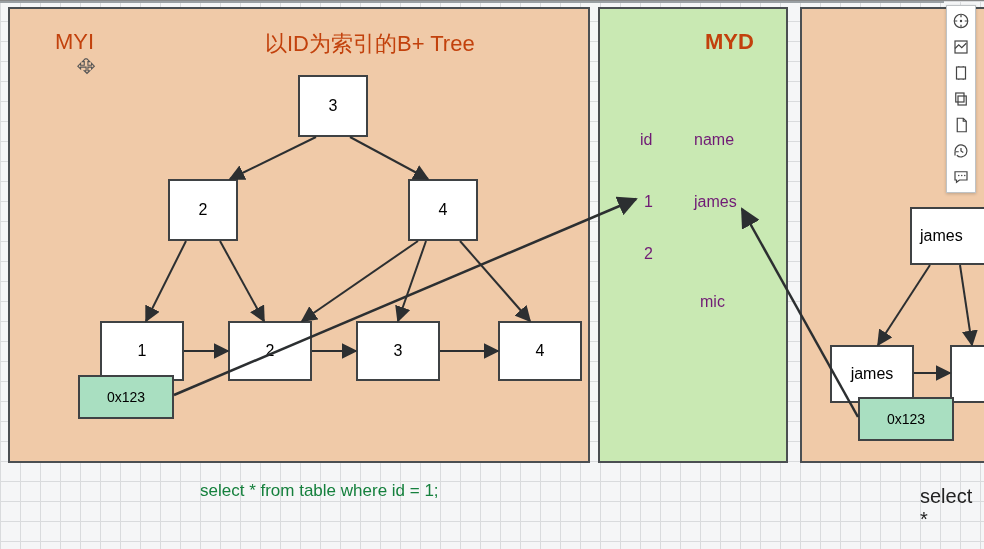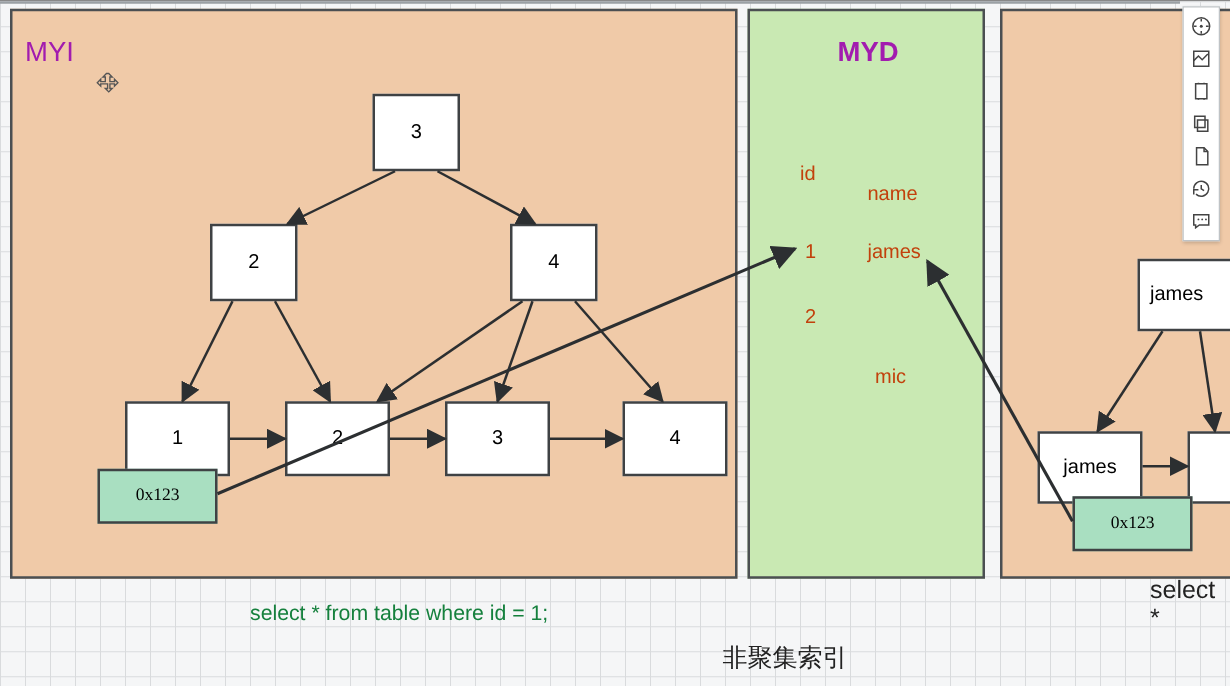--- a/index.html
+++ b/index.html
@@ -26,45 +26,44 @@
       linear-gradient(to bottom, #d9dbdd 1px, transparent 1px);
     background-size: 20px 20px;
   }
   .panel {
     position: absolute;
     border: 2px solid #4b4f52;
   }
   .panel-myi { left: 8px; top: 6px; width: 582px; height: 456px; background: #f0caa8; }
   .panel-myd { left: 598px; top: 6px; width: 190px; height: 456px; background: #c9e9b3; }
   .panel-right { left: 800px; top: 6px; width: 230px; height: 456px; background: #f0caa8; }
-  .label { position: absolute; color: #a21caf; font-size: 20px; }
+  .label { position: absolute; color: #c2410c; font-size: 20px; margin-left: 35px; }
   .title-myi { left: 20px; top: 28px; font-size: 22px; }
   .title-tree { left: 230px; top: 28px; font-size: 22px; }
   .title-myd { left: 670px; top: 28px; font-size: 22px; font-weight: bold; }
   .move-cursor {
     position: absolute; left: 76px; top: 56px; width: 22px; height: 22px;
   }
   .node {
     position: absolute;
     background: #fff;
     border: 2px solid #3f4244;
     display: flex; align-items: center; justify-content: center;
     font-size: 16px;
   }
   .tag {
     position: absolute;
     background: #a9dfc1;
     border: 2px solid #3f4244;
     display: flex; align-items: center; justify-content: center;
     font-size: 14px;
-    font-family: Liberation Serif, serif;
-  }
-  .txt { position: absolute; font-size: 16px; color: #c2410c; }
+  }
+  .txt { position: absolute; font-size: 16px; color: #701a75; }
   .query { position: absolute; left: 200px; top: 480px; font-size: 17px; color: #15803d; }
-  .query2 { position: absolute; left: 920px; top: 460px; font-size: 20px; color: #222; }
+  .query2 { position: absolute; left: 920px; top: 484px; font-size: 20px; color: #222; }
   .nonclustered { position: absolute; left: 578px; top: 512px; font-size: 20px; color: #222; }
   .watermark { position: absolute; left: 680px; top: 515px; font-size: 14px; color: #c7c7c7; letter-spacing: .5px; }
   svg.arrows { position: absolute; left: 0; top: 0; pointer-events: none; }
   .toolbar {
     position: absolute;
     right: 8px; top: 4px;
     width: 30px;
     background: #fff;
     border: 1px solid #bfc3c6;
     box-shadow: 0 1px 3px rgba(0,0,0,.2);
@@ -84,20 +83,21 @@
 </style>
 </head>
 <body>
 
 <div class="canvas">
   <div class="grid"></div>
   <div class="gutter-top"></div>
 
   <div class="panel panel-myi"></div>
   <div class="label title-myi">MYI</div>
+  <div class="label title-tree">以ID为索引的B+ Tree</div>
 
   <svg class="move-cursor" viewBox="0 0 24 24">
     <path d="M12 2l3 3h-2v4h4V7l3 3-3 3v-2h-4v4h2l-3 3-3-3h2v-4H5v2l-3-3 3-3v2h4V5H7l3-3z" fill="none" stroke="#555" stroke-width="1.2"></path>
   </svg>
 
   <div class="node" style="left:298px; top:74px; width:70px; height:62px;">
       <span>3</span>
     </div>
   <div class="node" style="left:168px; top:178px; width:70px; height:62px;">
       <span>2</span>
@@ -120,21 +120,21 @@
     </div>
 
   <div class="tag" style="left:78px; top:374px; width:96px; height:44px;">
       <span>0x123</span>
     </div>
 
   <div class="panel panel-myd"></div>
   <div class="label title-myd">MYD</div>
 
   <div class="txt" style="left:640px; top:130px;">id</div>
-  <div class="txt" style="left:694px; top:146px;">name</div>
+  <div class="txt" style="left:694px; top:130px;">name</div>
 
   <div class="txt" style="left:644px; top:192px;">1</div>
   <div class="txt" style="left:694px; top:192px;">james</div>
 
   <div class="txt" style="left:644px; top:244px;">2</div>
   <div class="txt" style="left:700px; top:244px;margin-top:48px;">mic</div>
 
   <div class="panel panel-right"></div>
   <div class="node" style="left:910px; top:206px; width:80px; height:58px; justify-content:flex-start; padding-left:8px;">
       <span>james</span>
@@ -172,21 +172,20 @@
 
     <line x1="858" y1="416" x2="742" y2="208" stroke="#2c2f31" stroke-width="2.5" marker-end="url(#ah)"></line>
 
     <line x1="930" y1="264" x2="878" y2="344" stroke="#2c2f31" stroke-width="2" marker-end="url(#ah)"></line>
     <line x1="960" y1="264" x2="972" y2="344" stroke="#2c2f31" stroke-width="2" marker-end="url(#ah)"></line>
     <line x1="914" y1="372" x2="950" y2="372" stroke="#2c2f31" stroke-width="2" marker-end="url(#ah)"></line>
   </svg>
 
   <div class="query">select * from table where id = 1;</div>
   <div class="query2">select *</div>
-  <div class="nonclustered">非聚集索引</div>
 
   <div class="toolbar">
     <div class="tool">
       <svg width="18" height="18" viewBox="0 0 24 24">
           <circle cx="12" cy="12" r="9" fill="none" stroke="#444" stroke-width="1.6"></circle>
           <path d="M12 4v3M12 17v3M4 12h3M17 12h3" stroke="#444" stroke-width="1.6"></path>
           <circle cx="12" cy="12" r="1.6" fill="#444"></circle>
         </svg>
     </div>
     <div class="tool">

